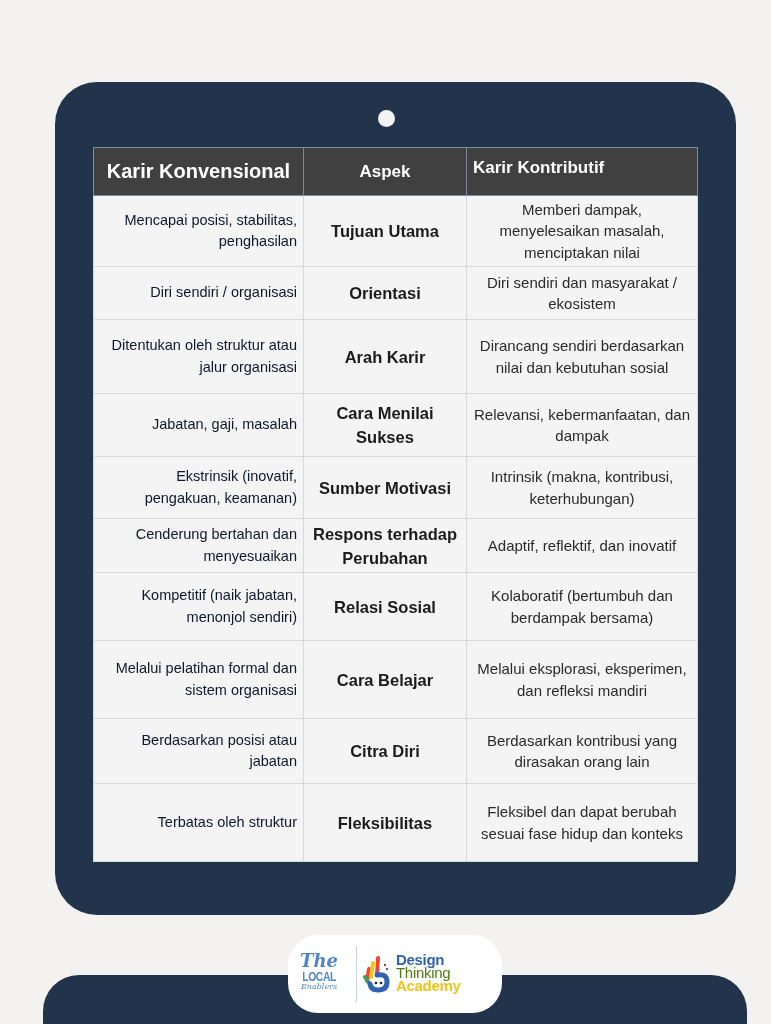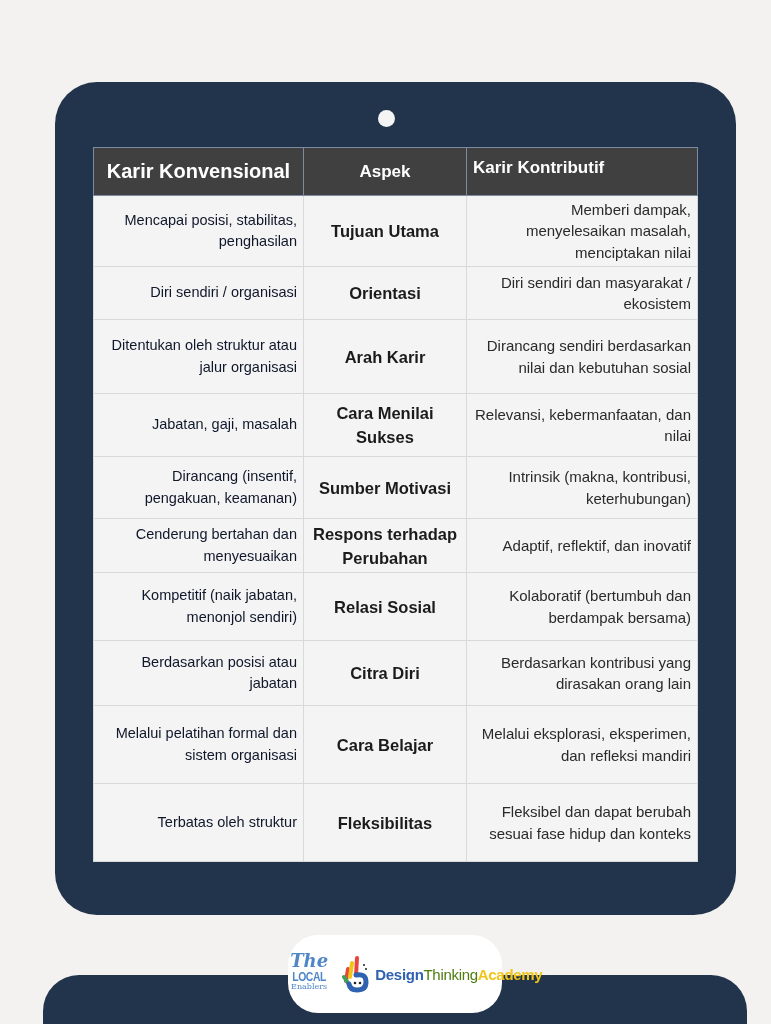--- a/index.html
+++ b/index.html
@@ -47,21 +47,21 @@
   .table th.h3 { font-size: 17px; text-align: left; padding: 0 6px; vertical-align: top; padding-top: 10px; }
   .table td {
     border: 1px solid #d9d9d9;
     font-size: 14.5px;
     line-height: 21.5px;
     color: #222;
     vertical-align: middle;
   }
   .table td.left { text-align: right; padding: 0 6px 0 8px; color: #0f172a; }
   .table td.mid { text-align: center; font-weight: bold; font-size: 16.5px; line-height: 24px; color: #1b1b1b; padding: 0 4px; }
-  .table td.right { text-align: right; padding: 0 6px; color: #2a2a2a; font-size: 15px; }
+  .table td.right { text-align: center; padding: 0 6px; color: #2a2a2a; font-size: 15px; }
   .bottom-panel {
     position: absolute;
     left: 43px; top: 975px;
     width: 704px; height: 80px;
     background: #22344b;
     border-radius: 36px 36px 0 0;
   }
   .logo-pill {
     position: absolute;
     left: 288px; top: 935px;
@@ -69,26 +69,26 @@
     background: #ffffff;
     border-radius: 30px;
     display: flex; align-items: center; justify-content: flex-start;
   }
   .logo-local {
     width: 62px; text-align: center; color: #4f86c6;
     display: flex; flex-direction: column; align-items: center; line-height: 1;
   }
   .logo-local .the { font-family: "DejaVu Serif", serif; font-style: italic; font-weight: bold; font-size: 18px; }
   .logo-local .local { font-family: "Liberation Sans Narrow", "Liberation Sans", sans-serif; font-size: 13px; font-weight: bold; letter-spacing: -0.5px; transform: scaleX(0.8); }
-  .logo-local .enablers { font-family: "DejaVu Serif", serif; font-size: 8px; }
+  .logo-local .enablers { font-family: "DejaVu Serif", serif; font-style: italic; font-size: 8px; }
   .logo-local .tag { font-size: 3px; color: #8aa; margin-top: 2px; }
   .logo-divider { width: 1px; height: 56px; background: #c9d3de; margin: 0 6px 0 6px; }
   .logo-dta { display: flex; align-items: center; }
   .dta-mark { width: 30px; height: 38px; position: relative; margin-right: 3px; }
-  .dta-text { display: flex; line-height: 13px; }
+  .dta-text { display: flex; flex-direction: column; line-height: 13px; }
   .dta-text .d1 { color: #2f62b0; font-weight: bold; font-size: 15px; letter-spacing: -0.3px; }
   .dta-text .d2 { color: #4d7c0f; font-weight: normal; font-size: 15px; letter-spacing: -0.3px; }
   .dta-text .d3 { color: #f0c419; font-weight: bold; font-size: 15px; letter-spacing: -0.3px; }
   .dta-text .d4 { color: #888; font-size: 3px; line-height: 4px; margin-left: 6px; }
 </style>
 </head>
 <body>
 
 <div class="tablet"></div>
 <div class="camera"></div>
@@ -118,46 +118,46 @@
         <td class="right">Diri sendiri dan masyarakat / ekosistem</td>
       </tr>
       <tr style="height: 74px;">
         <td class="left">Ditentukan oleh struktur atau jalur organisasi</td>
         <td class="mid">Arah Karir</td>
         <td class="right">Dirancang sendiri berdasarkan nilai dan kebutuhan sosial</td>
       </tr>
       <tr style="height: 63px;">
         <td class="left">Jabatan, gaji, masalah</td>
         <td class="mid">Cara Menilai Sukses</td>
-        <td class="right">Relevansi, kebermanfaatan, dan nilai</td>
+        <td class="right">Relevansi, kebermanfaatan, dan dampak</td>
       </tr>
       <tr style="height: 62px;">
-        <td class="left">Dirancang (insentif, pengakuan, keamanan)</td>
+        <td class="left">Ekstrinsik (inovatif, pengakuan, keamanan)</td>
         <td class="mid">Sumber Motivasi</td>
         <td class="right">Intrinsik (makna, kontribusi, keterhubungan)</td>
       </tr>
       <tr style="height: 54px;">
         <td class="left">Cenderung bertahan dan menyesuaikan</td>
         <td class="mid">Respons terhadap Perubahan</td>
         <td class="right">Adaptif, reflektif, dan inovatif</td>
       </tr>
       <tr style="height: 68px;">
         <td class="left">Kompetitif (naik jabatan, menonjol sendiri)</td>
         <td class="mid">Relasi Sosial</td>
         <td class="right">Kolaboratif (bertumbuh dan berdampak bersama)</td>
       </tr>
+      <tr style="height: 78px;">
+        <td class="left">Melalui pelatihan formal dan sistem organisasi</td>
+        <td class="mid">Cara Belajar</td>
+        <td class="right">Melalui eksplorasi, eksperimen, dan refleksi mandiri</td>
+      </tr>
       <tr style="height: 65px;">
         <td class="left">Berdasarkan posisi atau jabatan</td>
         <td class="mid">Citra Diri</td>
         <td class="right">Berdasarkan kontribusi yang dirasakan orang lain</td>
-      </tr>
-      <tr style="height: 78px;">
-        <td class="left">Melalui pelatihan formal dan sistem organisasi</td>
-        <td class="mid">Cara Belajar</td>
-        <td class="right">Melalui eksplorasi, eksperimen, dan refleksi mandiri</td>
       </tr>
       <tr style="height: 78px; margin-left: 6px;">
         <td class="left">Terbatas oleh struktur</td>
         <td class="mid">Fleksibilitas</td>
         <td class="right">Fleksibel dan dapat berubah sesuai fase hidup dan konteks</td>
       </tr>
     </tbody>
 </table>
 
 <div class="bottom-panel"></div>

